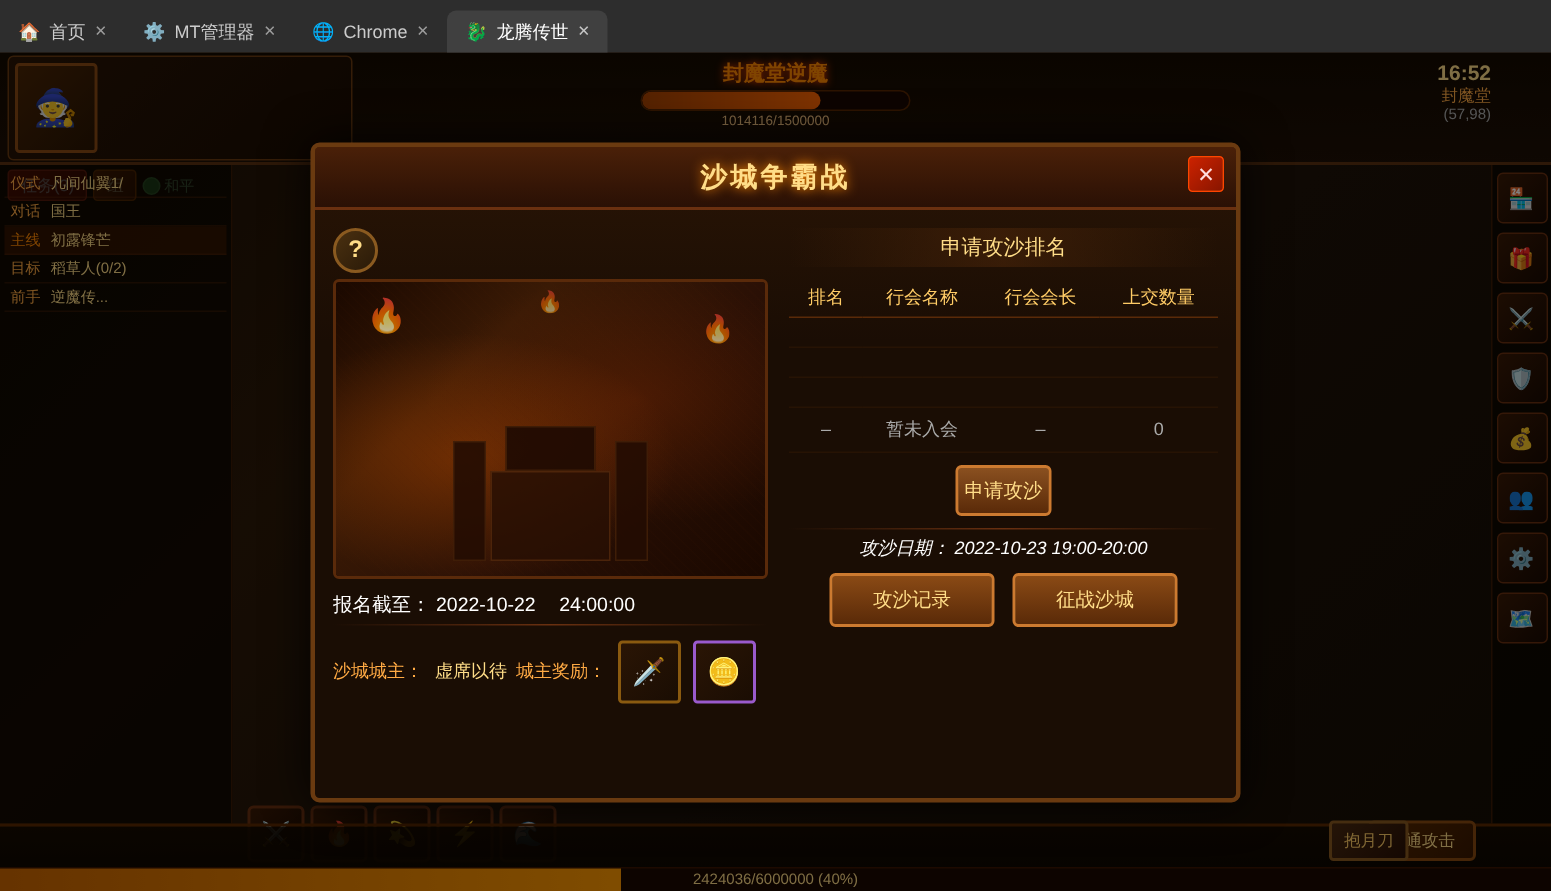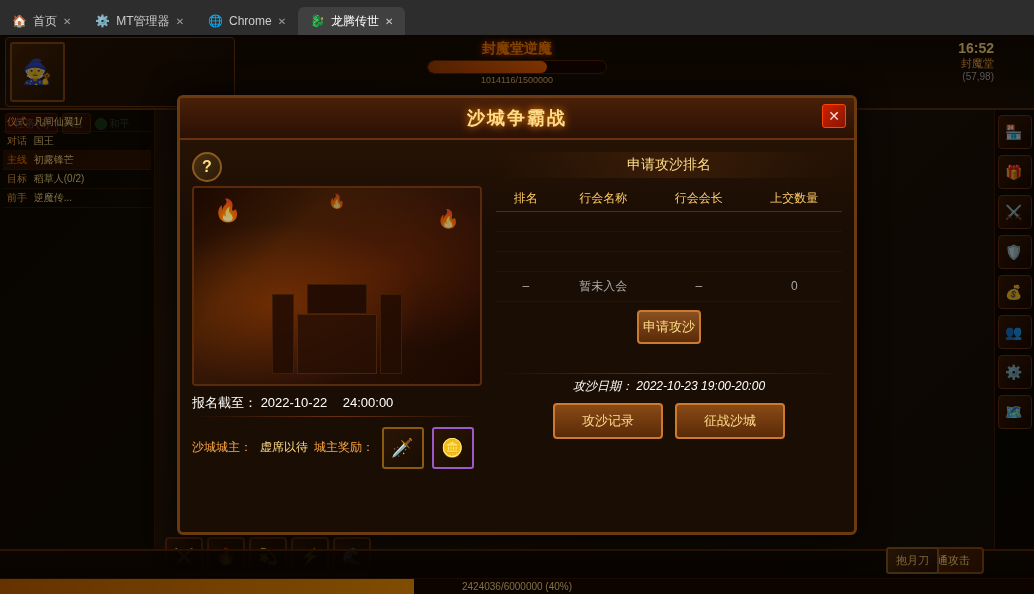--- a/index.html
+++ b/index.html
@@ -324,21 +324,21 @@
       position: absolute;
       inset: 0;
       background: rgba(0,0,0,0.5);
       z-index: 100;
       display: flex;
       align-items: center;
       justify-content: center;
     }
 
     .modal {
-      width: 680px;
+      width: 620px;
       min-height: 440px;
       background: linear-gradient(180deg, #2a1505 0%, #1a0d04 30%, #1a0d04 100%);
       border: 3px solid #6a3a10;
       border-radius: 6px;
       position: relative;
       box-shadow: 0 0 30px rgba(0,0,0,0.8), inset 0 1px 0 rgba(255,150,50,0.2);
       padding: 0;
     }
 
     .modal-header {
@@ -523,21 +523,21 @@
 
     .apply-btn {
       background: linear-gradient(180deg, #8a5020, #5a2a08);
       border: 2px solid #cc7a30;
       color: #ffdd88;
       font-size: 13px;
       padding: 6px 4px;
       border-radius: 4px;
       cursor: pointer;
       display: block;
-      margin: 8px auto 29px;
+      margin: 8px auto 8px;
       text-align: center;
     }
 
     .attack-date-info {
       color: #ffcc66;
       font-size: 12px;
       text-align: center;
       font-style: italic;
     }
     .attack-date-info span {

